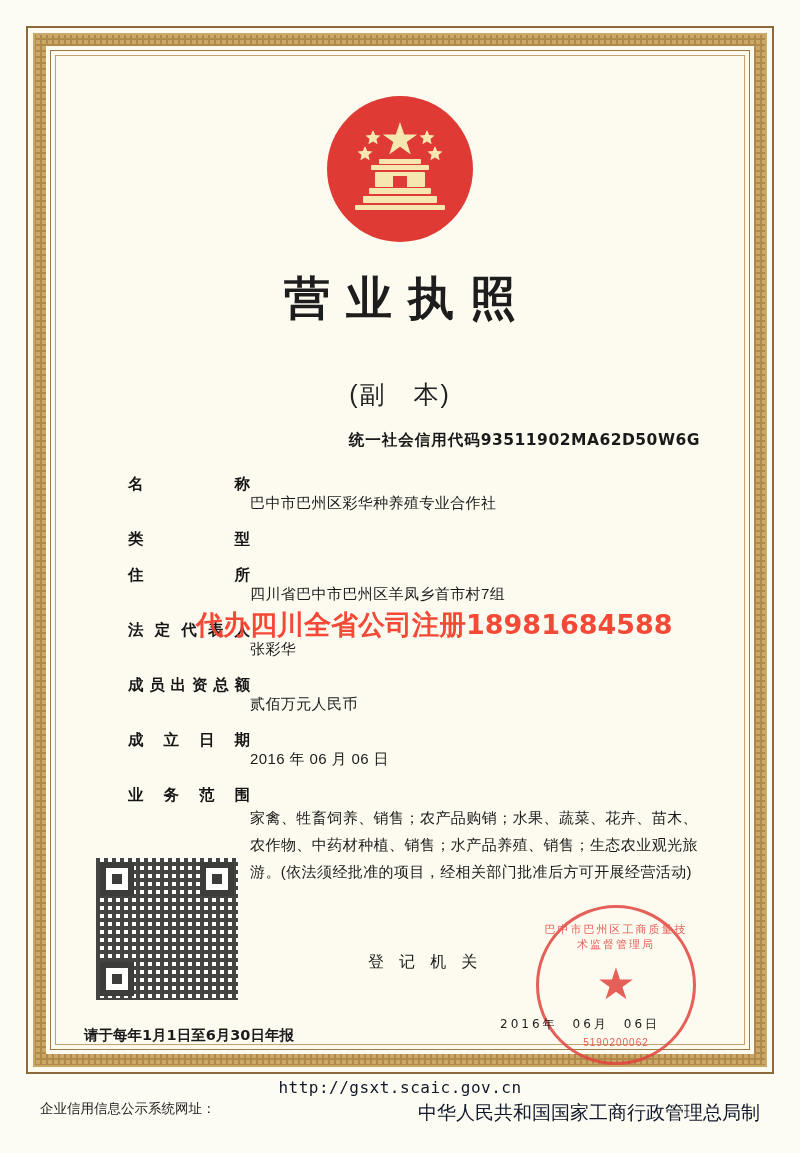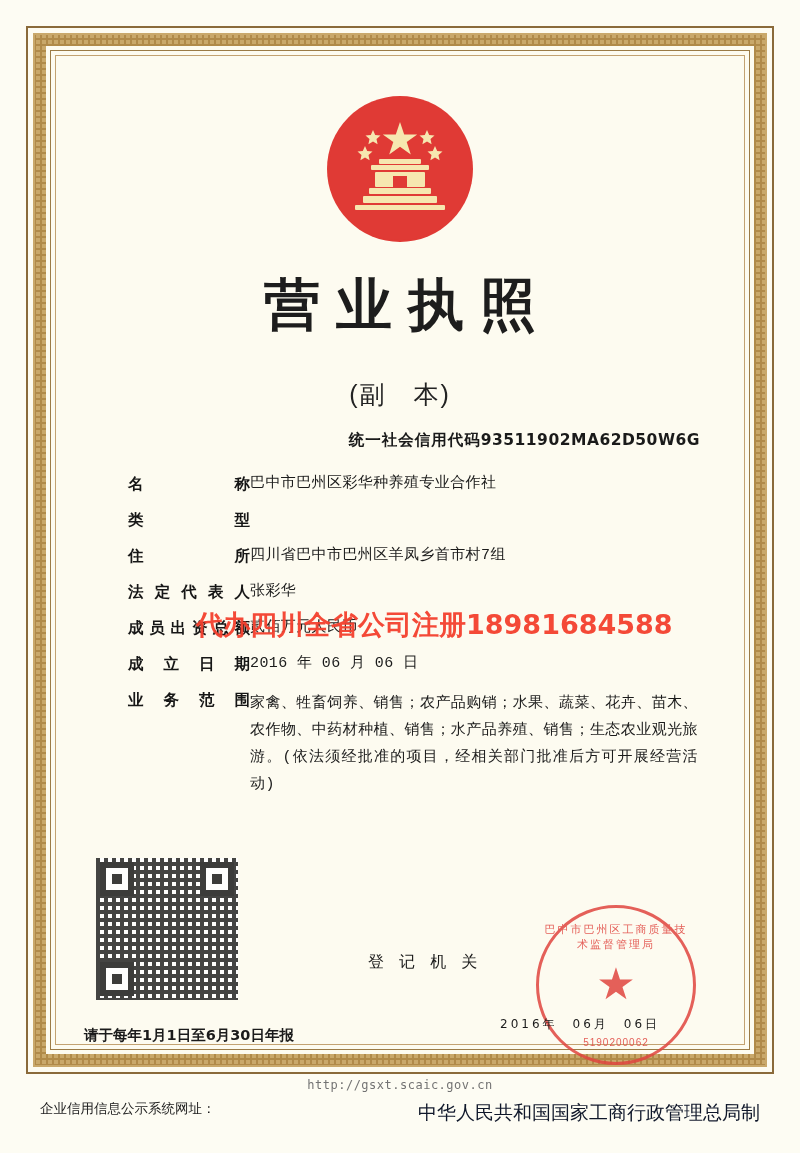--- a/index.html
+++ b/index.html
@@ -99,21 +99,21 @@
     background: #e03a35;
   }
 
   
   .title {
     position: absolute;
     left: 0; right: 0;
     top: 268px;
     text-align: center;
     font-family: "DejaVu Sans", sans-serif;
-    font-size: 56px;
+    font-size: 46px;
     font-weight: bold;
     letter-spacing: 16px;
     color: #1d1d1d;
     text-indent: 16px;
   }
   .subtitle {
     position: absolute;
     left: 0; right: 0;
     top: 378px;
     text-align: center;
@@ -160,25 +160,26 @@
     font-weight: bold;
     color: #161616;
     text-align: justify;
     text-align-last: justify;
     padding-right: 0;
     box-sizing: border-box;
     line-height: 20px;
   }
   .field-value {
     flex: 1;
-    font-family: Liberation Mono, monospace;
+    font-family: Liberation Sans, sans-serif;
     font-size: 15px;
     color: #1b1b1b;
     line-height: 20px;
     letter-spacing: .4px;
+    margin-top: 19px;
   }
   .field-value.multi {
     line-height: 27px;
     text-align: justify;
   }
 
   
   .watermark {
     position: absolute;
     left: 196px;
@@ -297,22 +298,22 @@
     white-space: nowrap;
   }
 
   
   .url-inside {
     position: absolute;
     left: 0; right: 0;
     top: 1078px;
     text-align: center;
     font-family: "DejaVu Sans Mono", monospace;
-    font-size: 12px;
-    color: #737373;
+    font-size: 16px;
+    color: #0f172a;
     letter-spacing: .5px;
   }
 
   
   .footer-left {
     position: absolute;
     left: 40px;
     top: 1100px;
     font-family: "DejaVu Sans", sans-serif;
     font-size: 13.5px;

